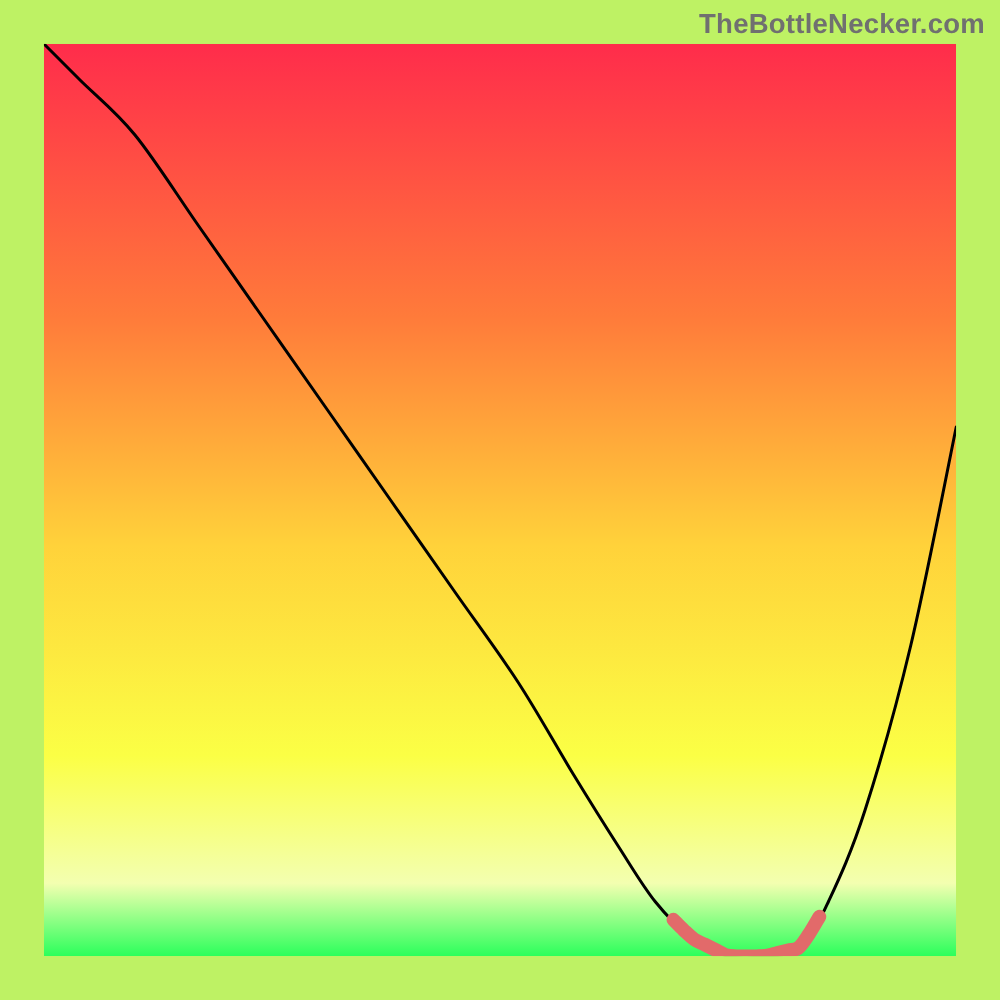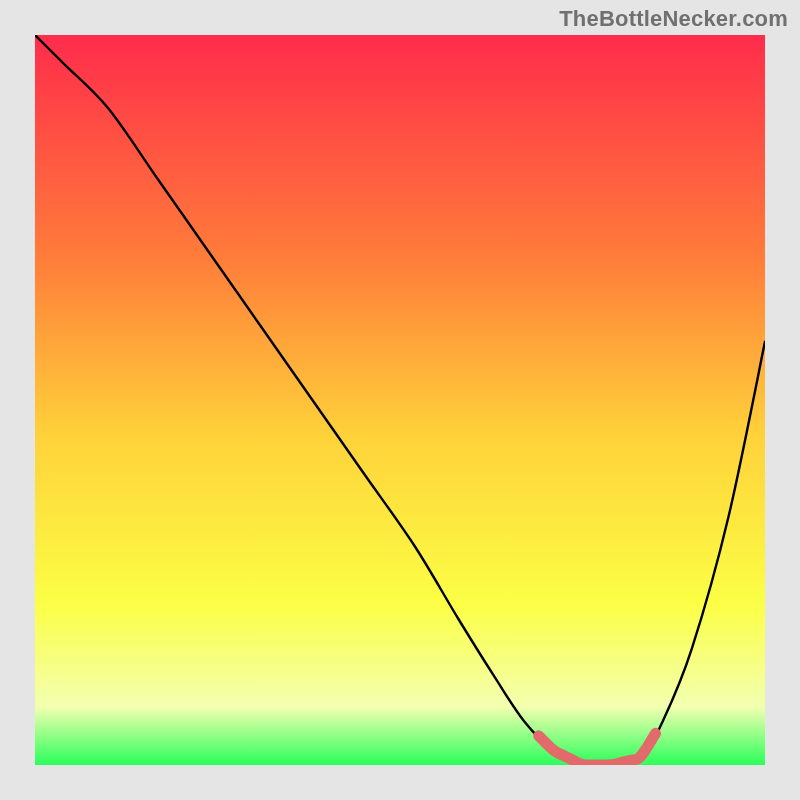--- a/index.html
+++ b/index.html
@@ -7,21 +7,21 @@
     padding: 0;
     width: 800px;
     height: 800px;
     background: #000;
     overflow: hidden;
     font-family: Arial, Helvetica, sans-serif;
   }
   .frame {
     position: absolute;
     inset: 0;
-    background: #e5e5e5;
+    background: #bef264;
   }
   .plot {
     position: absolute;
     left: 35px;
     top: 35px;
     width: 730px;
     height: 730px;
     overflow: hidden;
   }
   .watermark {

